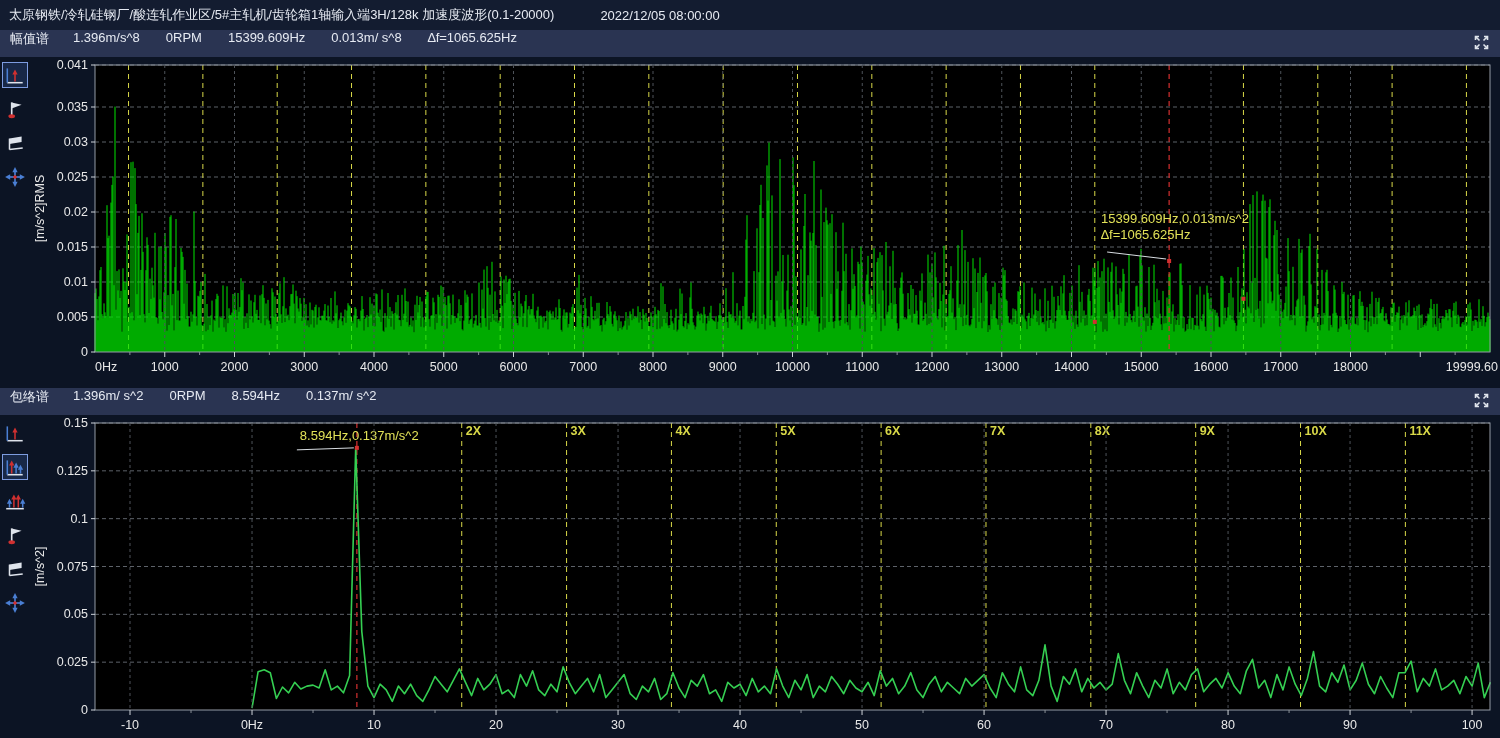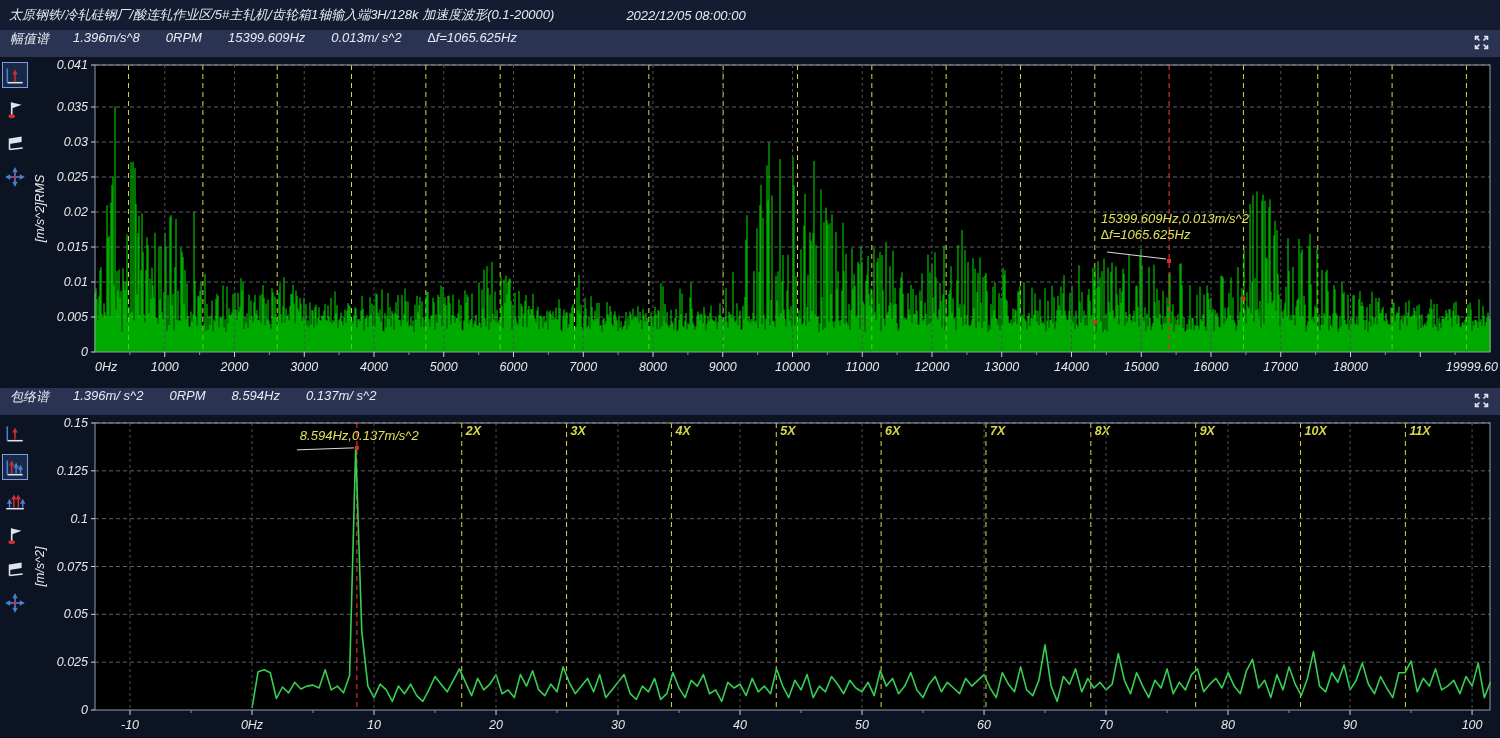--- a/index.html
+++ b/index.html
@@ -1,20 +1,20 @@
 <!DOCTYPE html>
 <html><head>
 <meta charset="utf-8">
 <style>
   html,body{margin:0;padding:0;background:#0c1424;}
   .app{position:relative;width:1500px;height:738px;background:#0c1424;
-       font-family:"Liberation Sans",sans-serif;color:#e6eaf2;overflow:hidden;font-style:italic;}
+       font-family:"Liberation Sans",sans-serif;color:#e6eaf2;overflow:hidden;}
   .title-bar{height:30px;display:flex;align-items:center;padding-left:9px;
        background:#131c30;font-size:13px;}
-  .title-bar .dt{margin-left:72px;}
+  .title-bar .dt{margin-left:46px;}
   .panel-header{position:relative;height:27px;display:flex;align-items:flex-start;
        padding-left:10px;background:#2a3452;font-size:13px;}
   .panel-header .p-name{margin-right:24px;}
   .panel-header .stat{margin-right:26px;white-space:pre;}
   .expand-btn{position:absolute;right:9px;top:4px;width:20px;height:20px;
        display:flex;align-items:center;justify-content:center;cursor:pointer;background:transparent;border:0;padding:0;}
   .panel-body{display:flex;}
   .sidebar{width:30px;box-sizing:border-box;padding-top:5px;display:flex;flex-direction:column;
        align-items:center;gap:8px;background:#0c1424;}
   .tool-btn{width:26px;height:26px;box-sizing:border-box;display:flex;align-items:center;
@@ -31,21 +31,21 @@
   <div class="title-bar">
     <span>太原钢铁/冷轧硅钢厂/酸连轧作业区/5#主轧机/齿轮箱1轴输入端3H/128k 加速度波形(0.1-20000)</span>
     <span class="dt">2022/12/05  08:00:00</span>
   </div>
 
   <div class="panel-header">
     <span class="p-name">幅值谱</span>
     <span class="stat">1.396m/s^8</span>
     <span class="stat">0RPM</span>
     <span class="stat">15399.609Hz</span>
-    <span class="stat">0.013m/ s^2</span>
+    <span class="stat">0.013m/ s^8</span>
     <span class="stat">∆f=1065.625Hz</span>
     <button class="expand-btn">
       <span>
         <svg width="17" height="17" viewBox="0 0 17 17">
           <g stroke="#dfe4ec" stroke-width="1.6" fill="none">
             <path d="M6.5 6.5 L2.5 2.5 M2.5 6 V2.5 H6"></path>
             <path d="M10.5 6.5 L14.5 2.5 M11 2.5 H14.5 V6"></path>
             <path d="M6.5 10.5 L2.5 14.5 M2.5 11 V14.5 H6"></path>
             <path d="M10.5 10.5 L14.5 14.5 M11 14.5 H14.5 V11"></path>
           </g>

